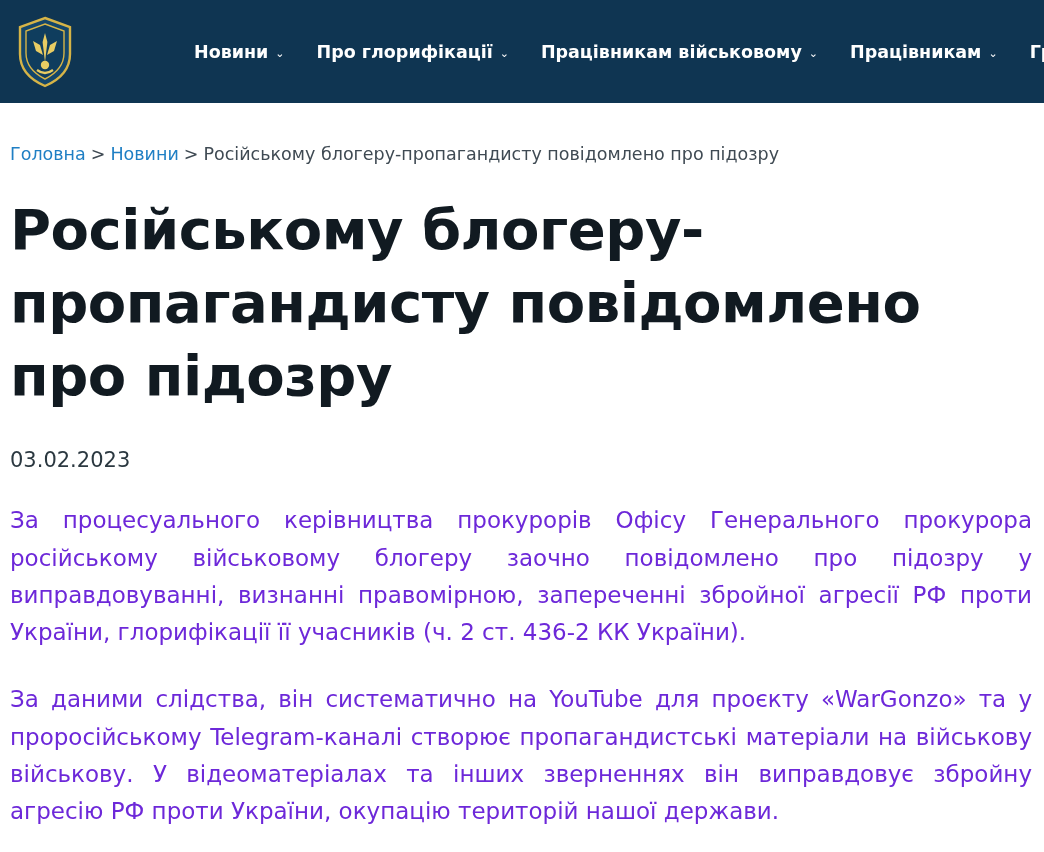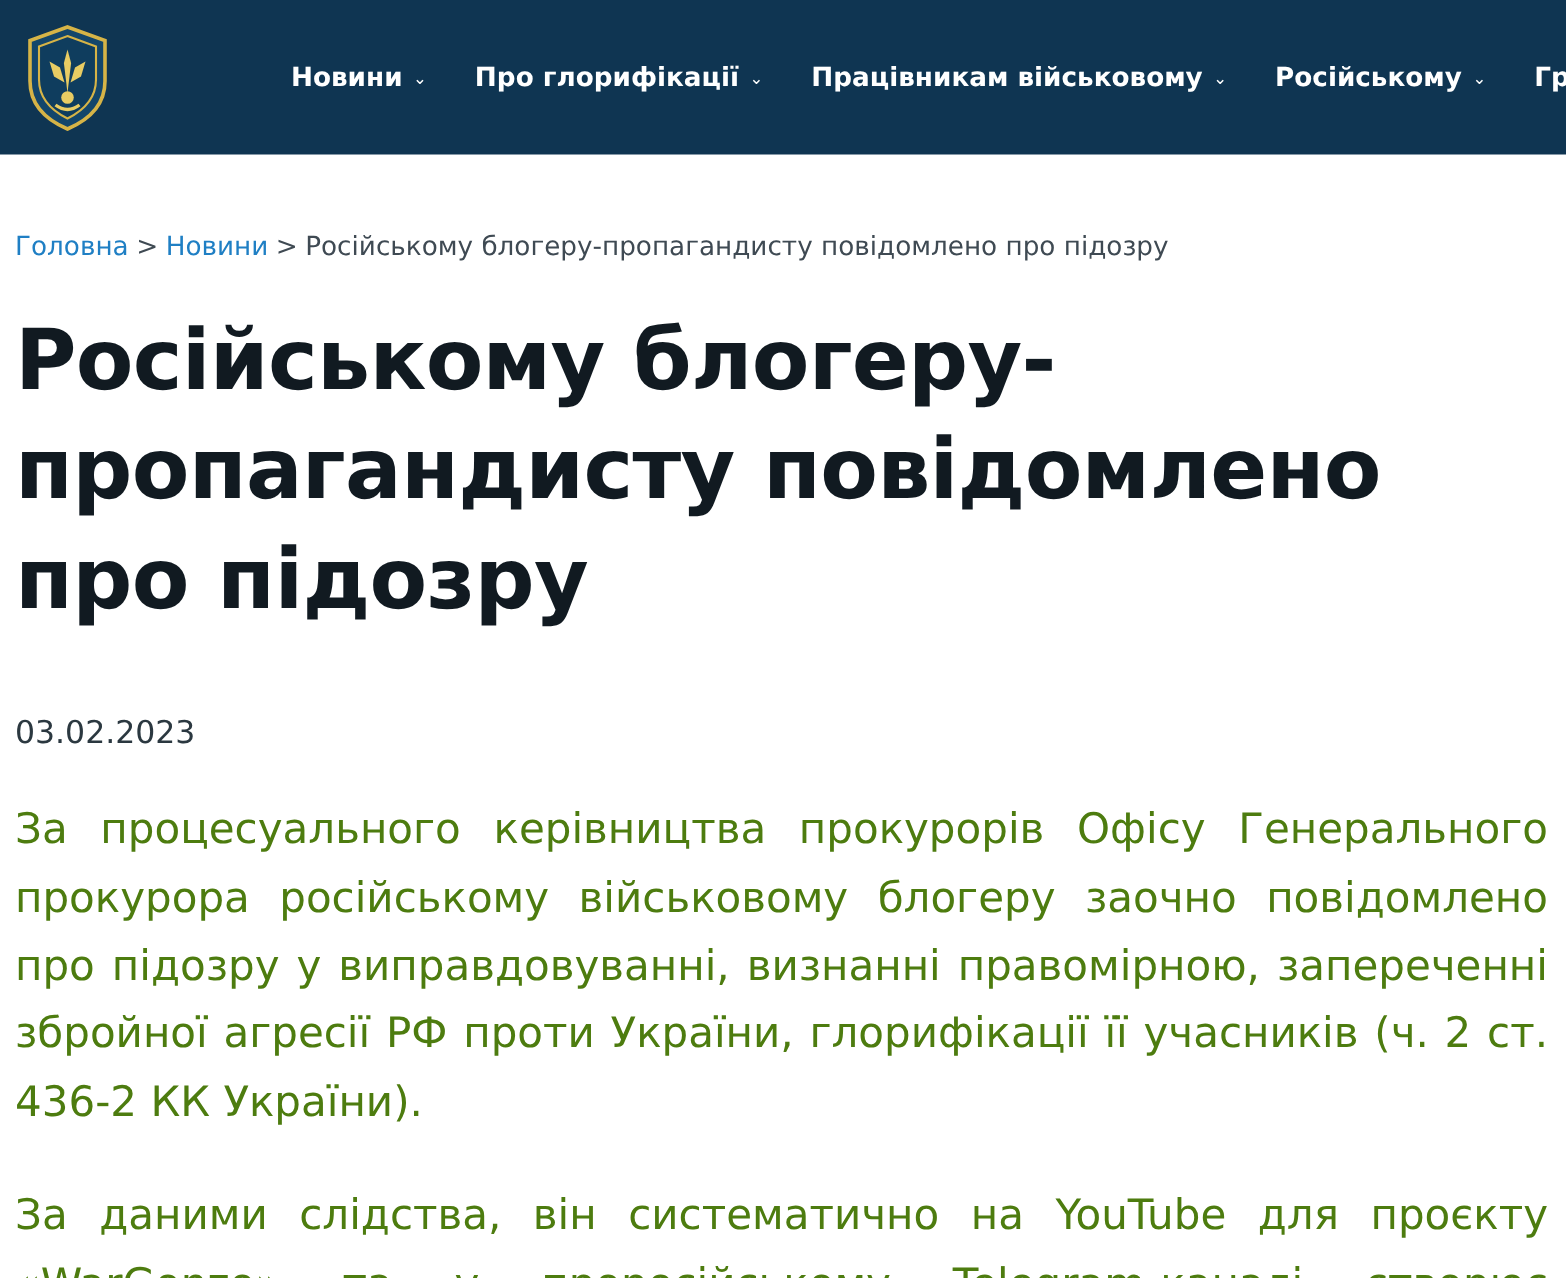--- a/index.html
+++ b/index.html
@@ -56,21 +56,21 @@
     position: relative;
     top: -1px;
   }
 
   
   .content {
     padding: 0 12px 0 10px;
     box-sizing: border-box;
   }
   .breadcrumb {
-    margin-top: 52px;
+    margin-top: 41px;
     font-size: 17.5px;
     color: #3f4a53;
     white-space: nowrap;
   }
   .breadcrumb a {
     color: #1f7fc4;
     text-decoration: none;
     cursor: pointer;
   }
   .breadcrumb .sep {
@@ -80,28 +80,28 @@
   .article-title {
     font-size: 56px;
     line-height: 1.30;
     font-weight: bold;
     letter-spacing: -0.5px;
     color: #111a21;
     margin: 30px 0 0 0;
     max-width: 1010px;
   }
   .article-date {
-    margin-top: 53px;
+    margin-top: 36px;
     font-size: 21px;
     color: #2b3840;
   }
   .article-body p {
-    font-size: 28px;
+    font-size: 23px;
     line-height: 1.62;
-    color: #4d7c0f;
+    color: #6d28d9;
     text-align: justify;
     margin: 30px 0 0 0;
     max-width: 1026px;
   }
 </style>
 </head>
 <body>
 
 <div class="site-header">
 
@@ -124,21 +124,21 @@
     </span>
     <span class="nav-item">
       <span>Про глорифікації</span>
       <span class="caret">⌄</span>
     </span>
     <span class="nav-item">
       <span>Працівникам військовому</span>
       <span class="caret">⌄</span>
     </span>
     <span class="nav-item">
-      <span>Російському</span>
+      <span>Працівникам</span>
       <span class="caret">⌄</span>
     </span>
     <span class="nav-item">
       <span>Громадянам</span>
 
     </span>
 
   </nav>
 </div>
 

